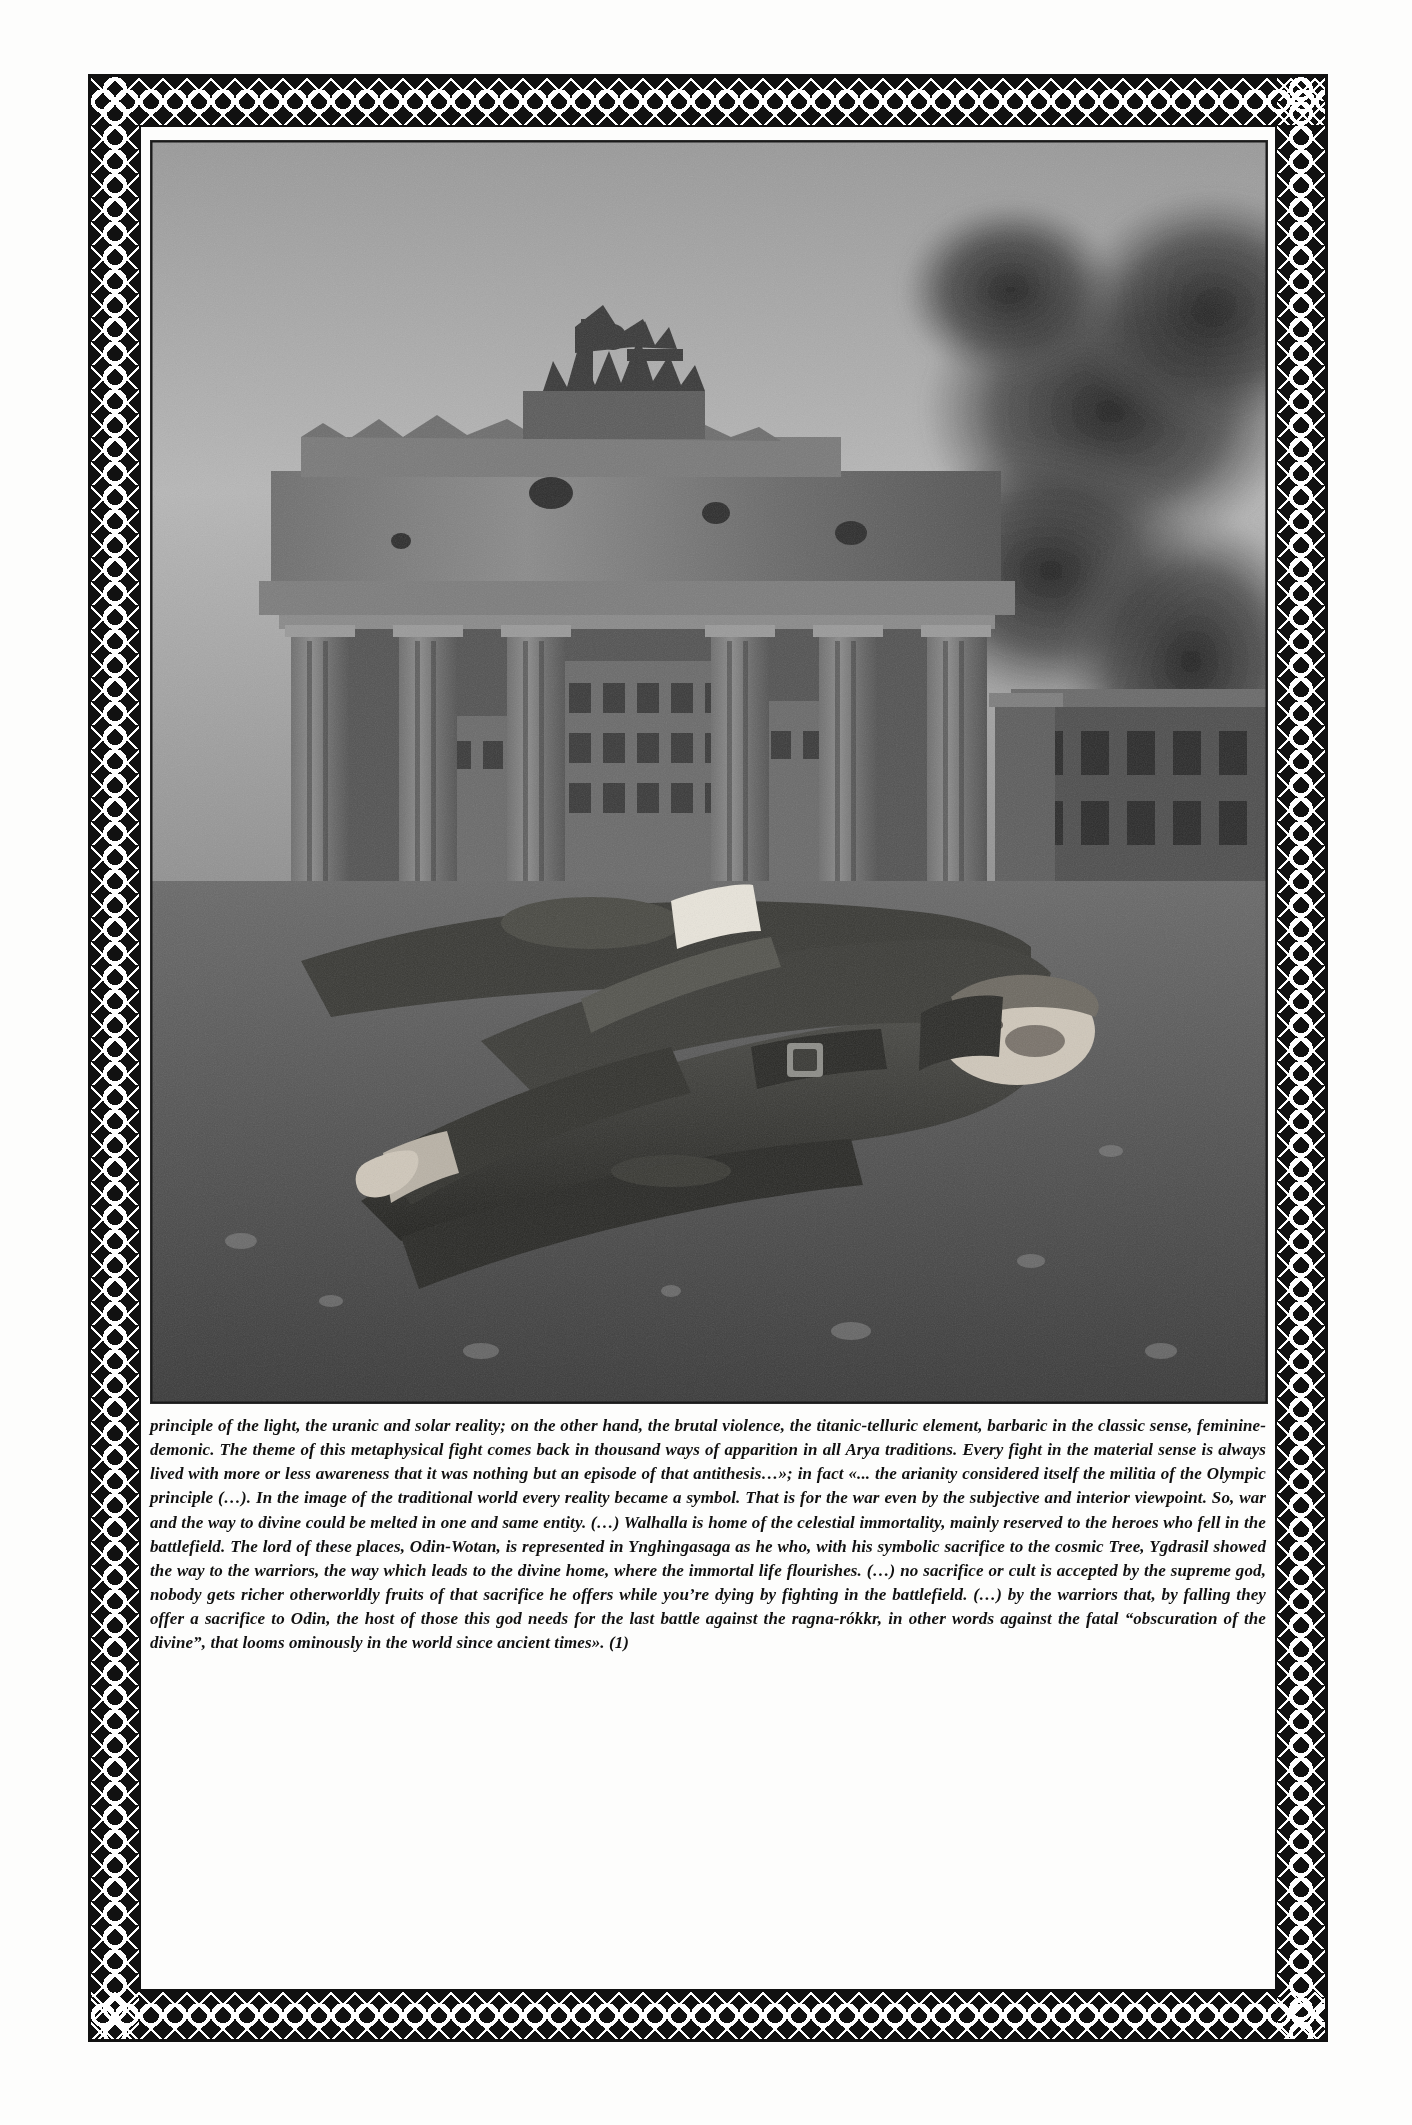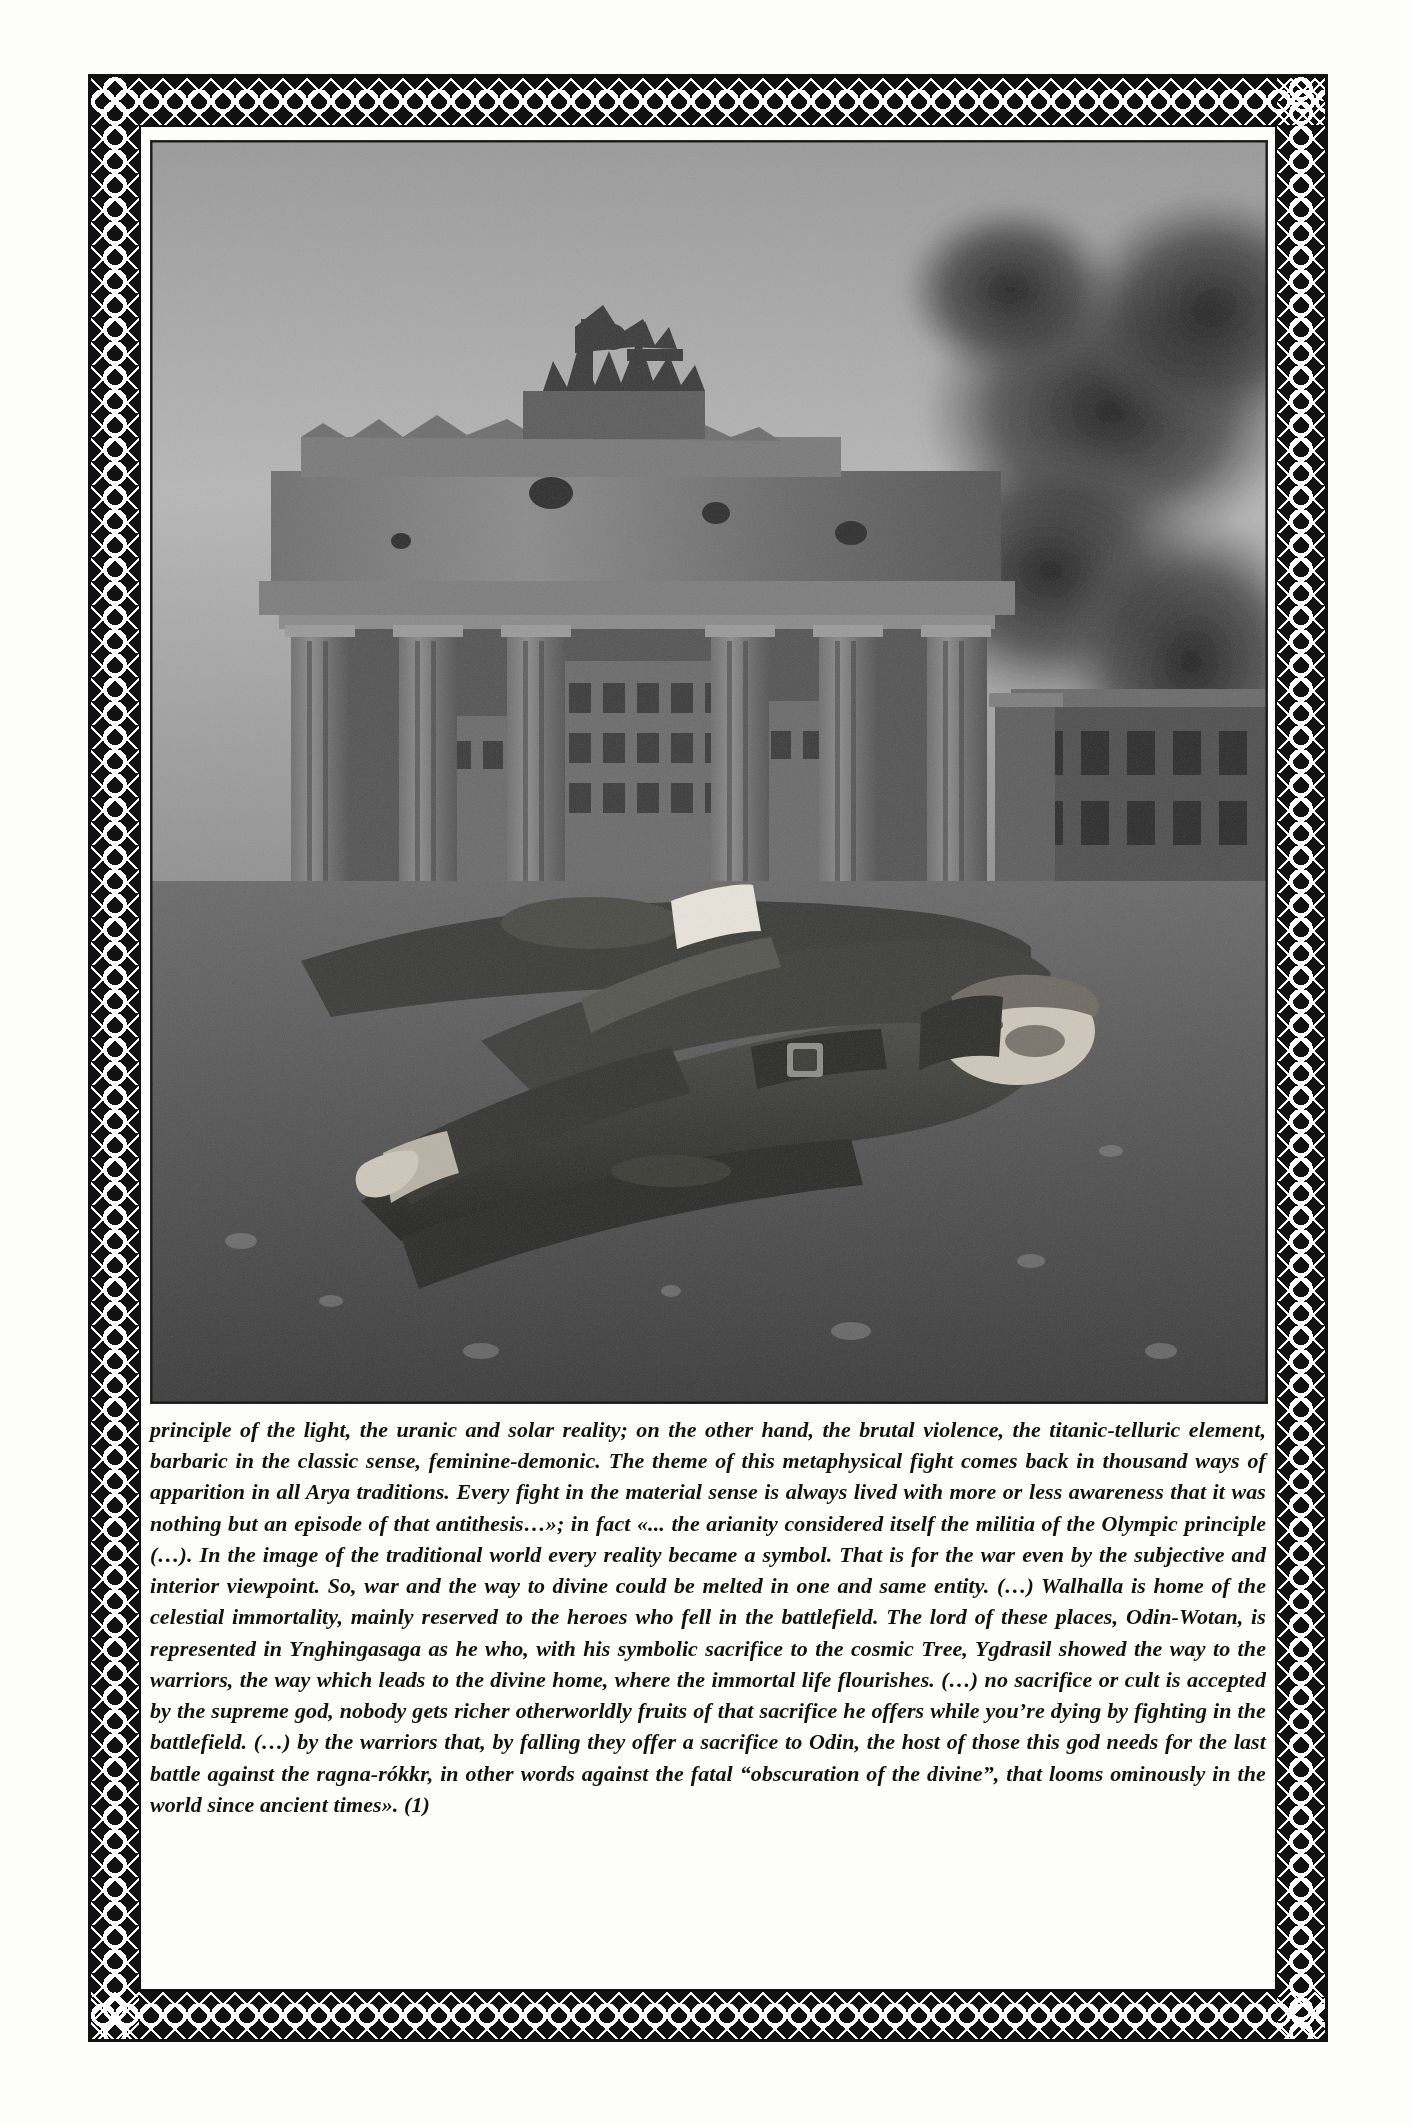--- a/index.html
+++ b/index.html
@@ -96,21 +96,21 @@
     overflow: hidden;
     background: #3a3a3a;
     border: 1px solid #2b2b2b;
   }
   .photo-wrap svg { display: block; }
 
   .caption-block {
     width: 1116px;
     font-style: italic;
     font-weight: bold;
-    font-size: 22px;
+    font-size: 17px;
     line-height: 1.42;
     text-align: justify;
     color: #111;
     letter-spacing: 0.1px;
   }
   .caption-block p { margin: 0; }
 </style>
 </head>
 <body>
 

